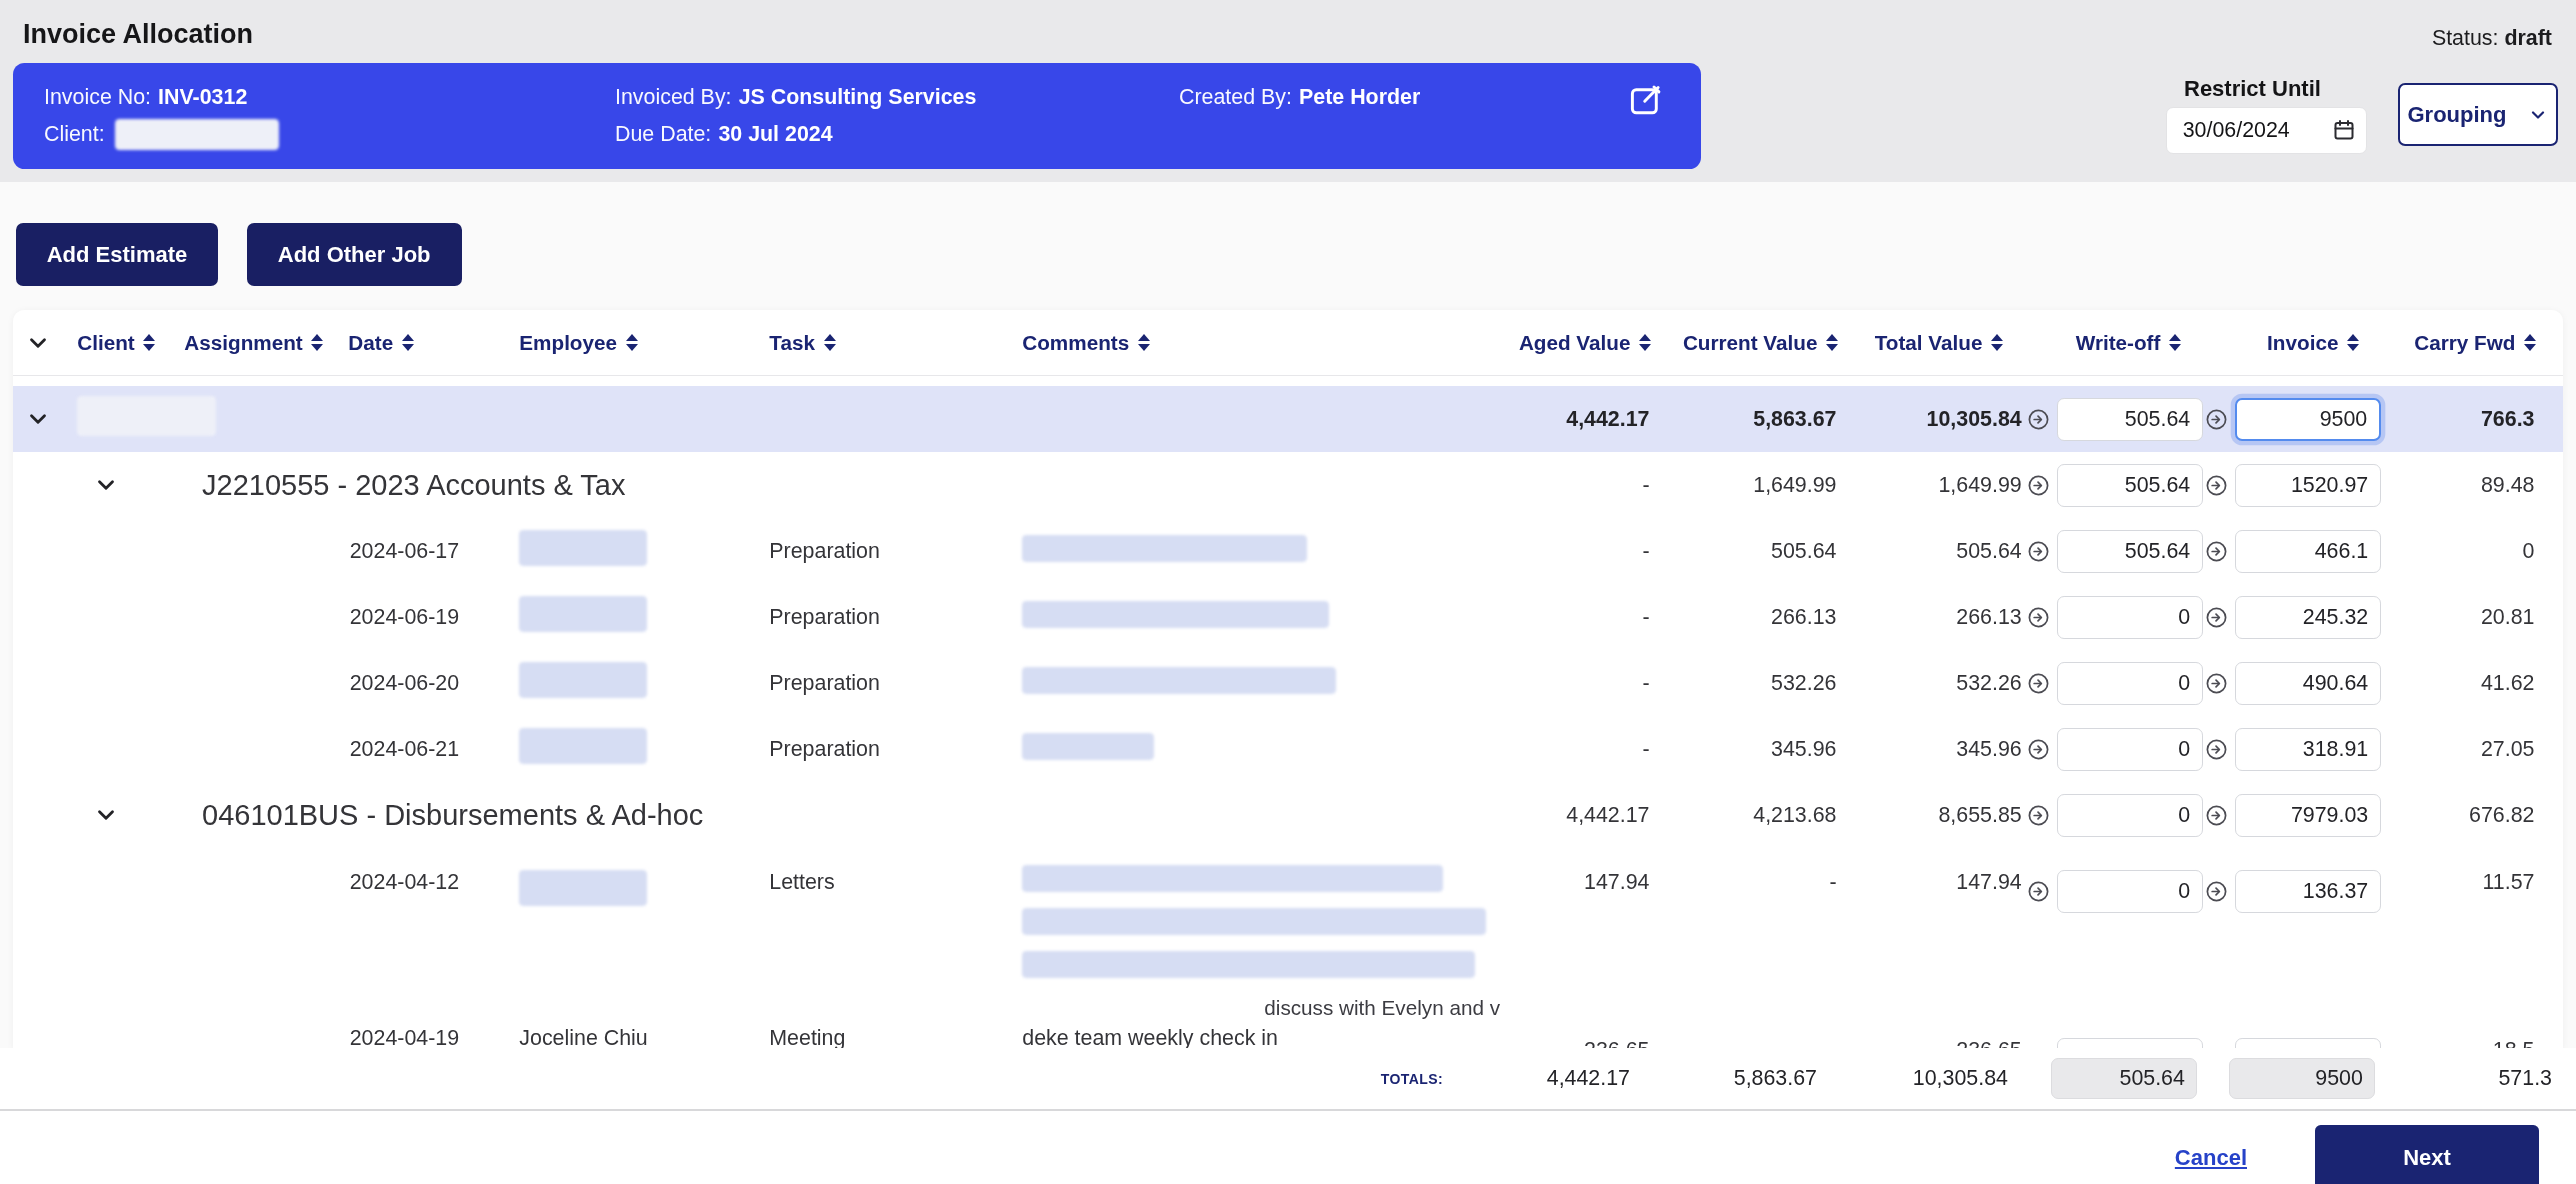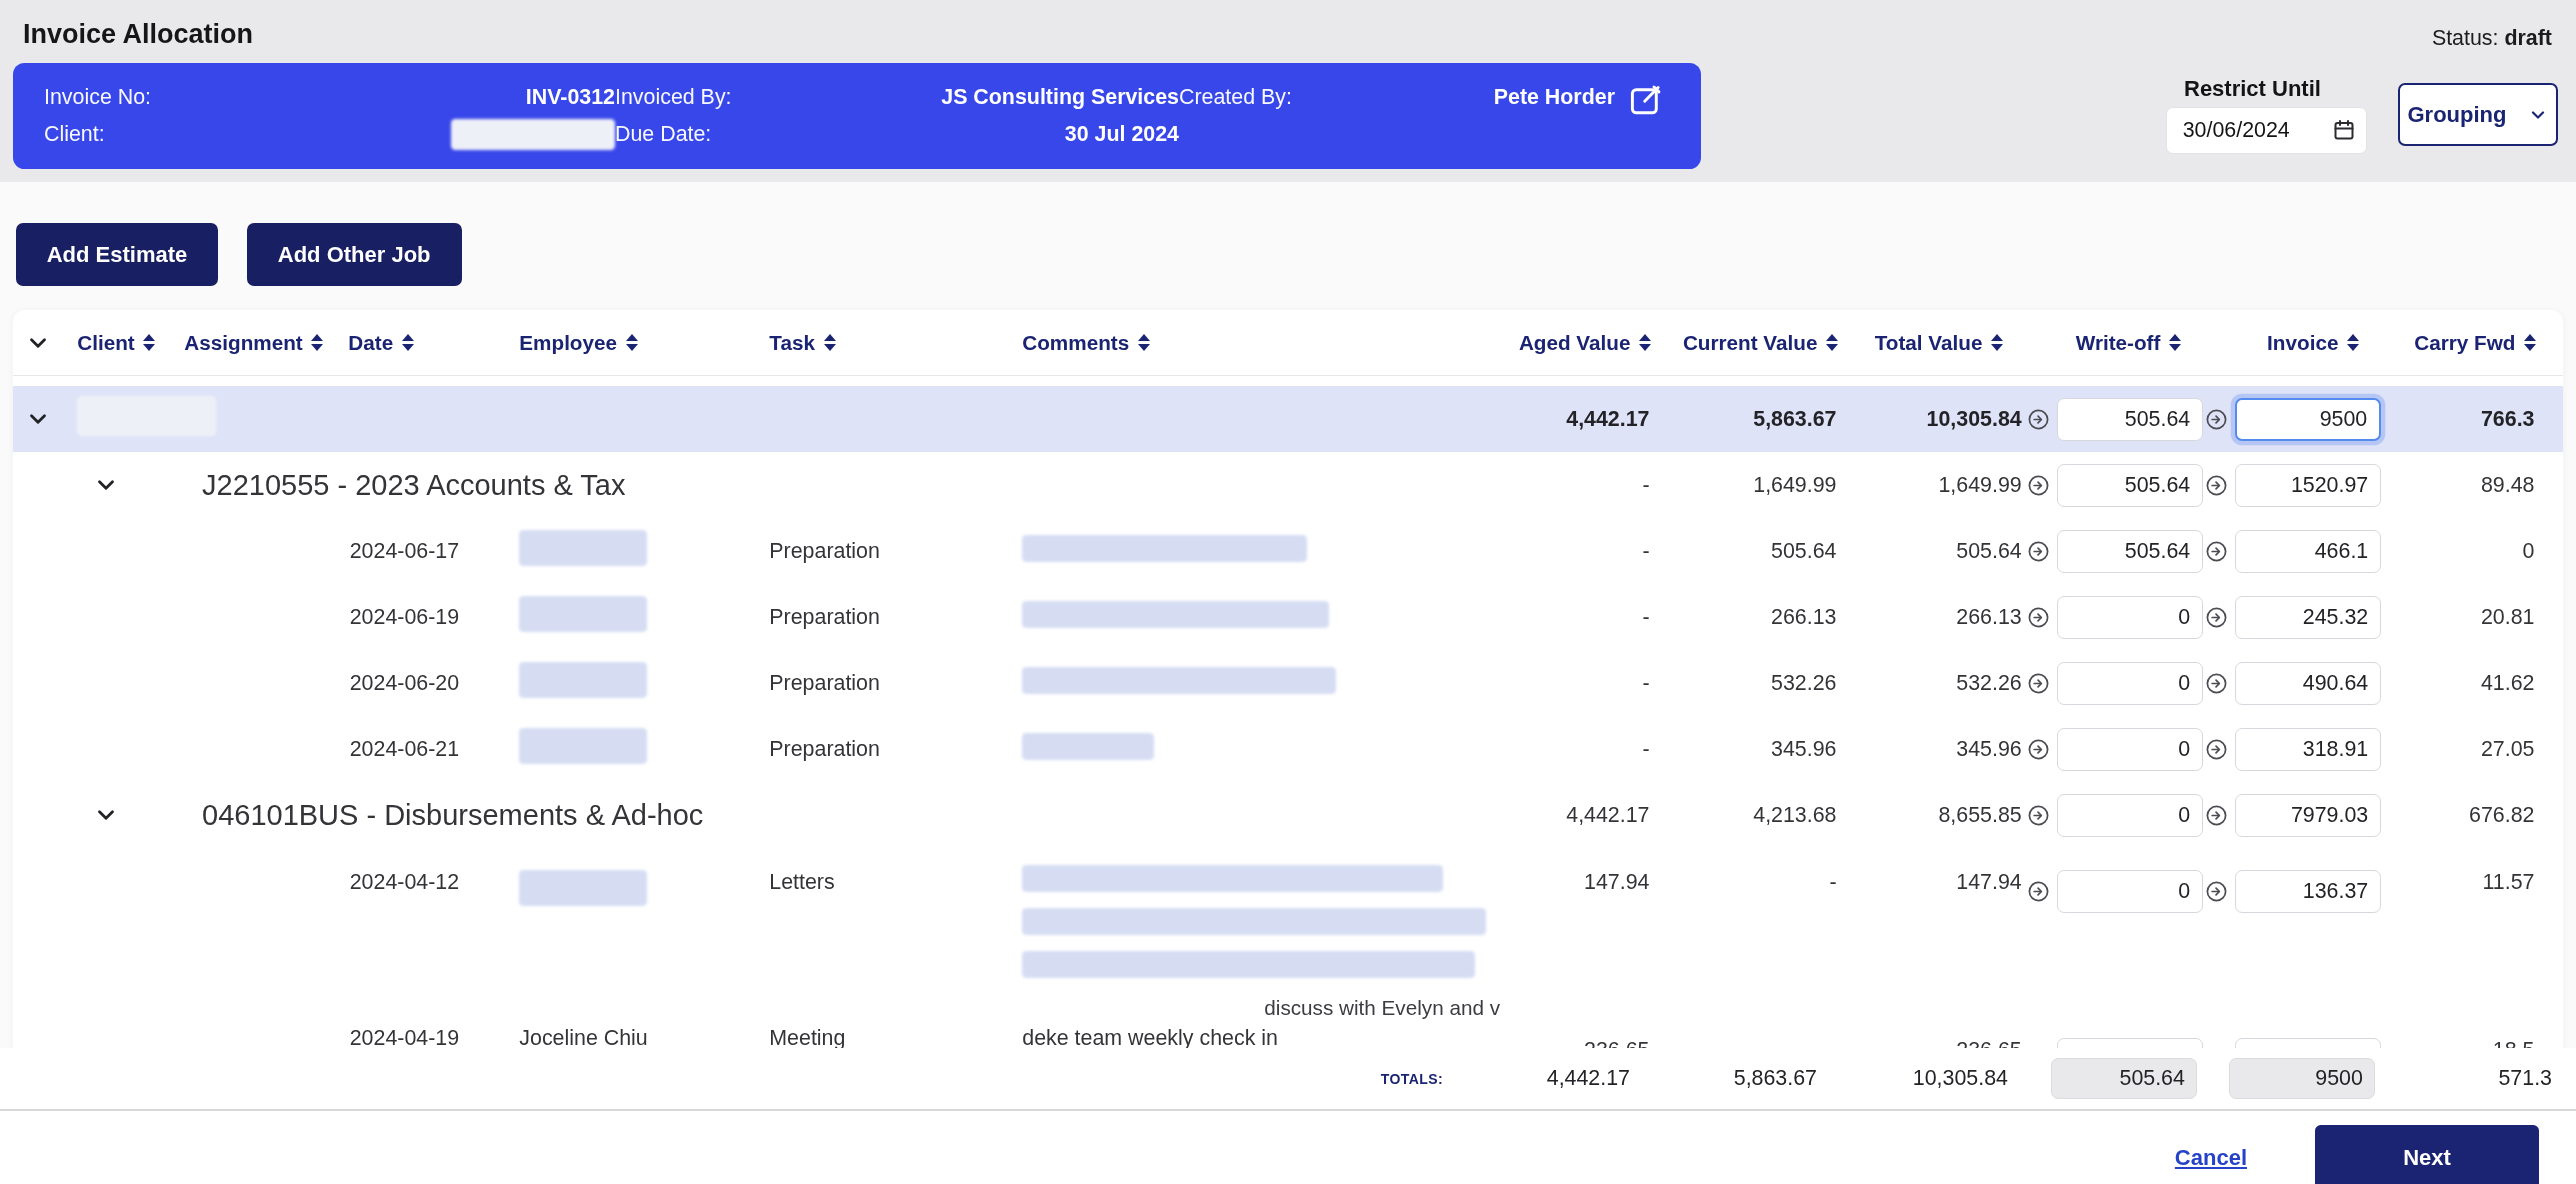--- a/index.html
+++ b/index.html
@@ -15,21 +15,21 @@
   .band { position: relative; height: 182px; background: #e9e9eb; }
   .page-title { position: absolute; left: 23px; top: 18.5px; font-size: 27px; font-weight: 700; color: #161618; }
   .status-line { position: absolute; right: 24px; top: 26px; font-size: 21.4px; color: #1c1c1e; }
   .status-line b { font-weight: 700; }
   .banner {
     position: absolute; left: 13px; top: 63px; width: 1688px; height: 106px;
     background: #3847e9; border-radius: 11.4px; color: #fff;
     display: grid; grid-template-columns: 571px 564px 1fr; grid-template-rows: 1fr 1fr;
     grid-auto-flow: column; align-items: center; padding: 15.7px 86px 15.7px 31px;
   }
-  .b-item { font-size: 21.4px; white-space: nowrap; display: flex; align-items: center; justify-content: space-between; }
+  .b-item { font-size: 21.4px; white-space: nowrap; display: flex; align-items: center; }
   .b-label { font-weight: 400; opacity: .97; }
   .b-val { font-weight: 700; margin-left: 7.1px; }
   .banner-edit { position: absolute; right: 37px; top: 18.5px; width: 37px; height: 37px; color: #fff; cursor: pointer; }
   .restrict-label { position: absolute; left: 2184px; top: 76px; font-size: 22px; font-weight: 700; color: #141416; }
   .restrict-input-wrap { position: absolute; left: 2166px; top: 107px; width: 201px; height: 47px; }
   .restrict-input {
     width: 100%; height: 100%; background: #fff; border: 1.4px solid #e3e3e5; border-radius: 7.1px;
     font-size: 21.4px; color: #141416; padding: 0 46px 0 15.7px; font-family: inherit;
   }
   .cal-icon { position: absolute; right: 11.4px; top: 11.4px; width: 24px; height: 24px; color: #2b2b30; pointer-events: none; }

